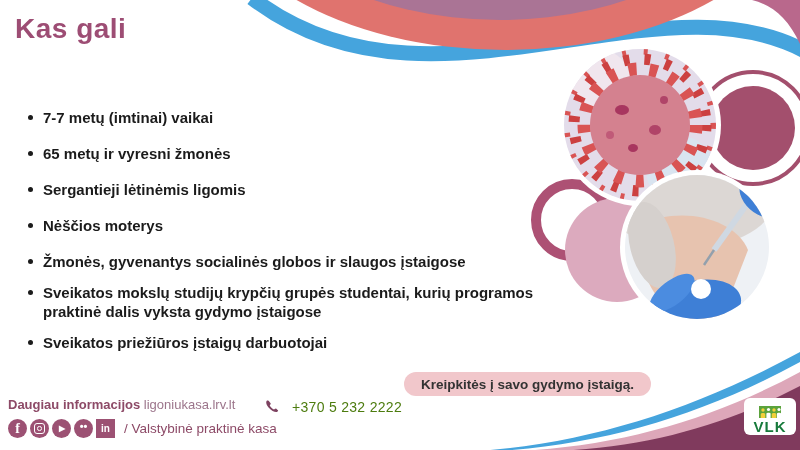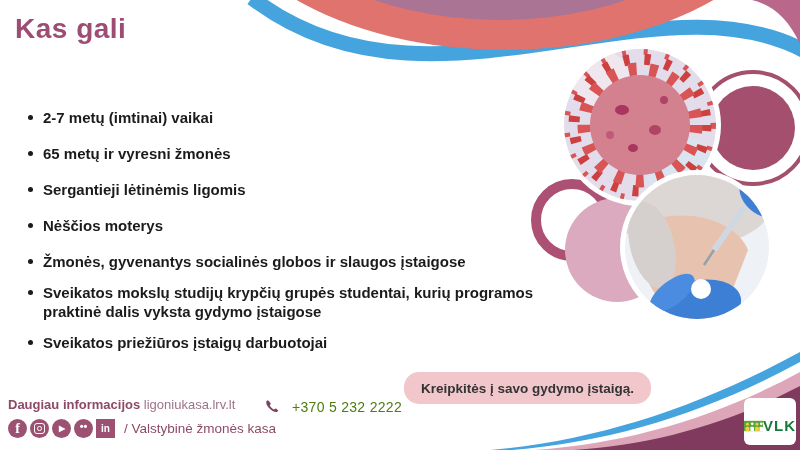--- a/index.html
+++ b/index.html
@@ -20,21 +20,21 @@
     position:relative;padding-left:17px;font-size:15px;font-weight:700;color:#1b1b1b;
     line-height:19px;margin-bottom:17px;
   }
   .bullets li:nth-child(n+5){margin-bottom:12px;}
   .bullets li::before{
     content:"";position:absolute;left:2px;top:7px;width:5px;height:5px;border-radius:50%;background:#1b1b1b;
   }
 
   
   .callout{
-    position:absolute;left:404px;top:372px;height:32px;padding:0 17px;border-radius:15px;
+    position:absolute;left:404px;top:372px;height:24px;padding:0 17px;border-radius:15px;
     background:#f1c7cb;display:flex;align-items:center;
     font-size:13.5px;font-weight:700;color:#333;white-space:nowrap;
   }
 
   
   .footer-left{position:absolute;left:8px;top:397px;}
   .info-line{font-size:13px;color:#8d4a67;}
   .info-line .lbl{font-weight:700;}
   .info-line .lnk{font-weight:400;color:#9c758b;}
   .social-row{display:flex;align-items:center;margin-top:7px;}
@@ -52,22 +52,22 @@
   .ig-box::after{content:"";position:absolute;left:2.4px;top:2.4px;width:2.6px;height:2.6px;border:1.2px solid #fff;border-radius:50%;}
   .account-label{font-size:13.5px;color:#8d4a67;margin-left:6px;white-space:nowrap;}
 
   .contact-block{position:absolute;left:264px;top:399px;}
   .contact-row{display:flex;align-items:center;margin-bottom:9px;}
   .contact-row .cicon{width:18px;height:16px;margin-right:10px;}
   .contact-row .ctext{font-size:14px;color:#4d7c0f;font-weight:400;letter-spacing:.3px;}
 
   
   .vlk-logo{
-    position:absolute;left:744px;top:398px;width:52px;height:47px;background:#fff;border-radius:6px;
-    display:flex;flex-direction:row;align-items:center;justify-content:center;padding-top:8px;box-sizing:border-box;
+    position:absolute;left:744px;top:398px;width:52px;height:37px;background:#fff;border-radius:6px;
+    display:flex;flex-direction:column;align-items:center;justify-content:center;padding-top:8px;box-sizing:border-box;
   }
   .vlk-text{font-size:15px;font-weight:700;color:#177a3b;letter-spacing:1px;line-height:17px;}
 </style>
 </head>
 <body>
 
 <div class="poster">
 
   <svg class="bg" viewBox="0 0 800 450">
     <defs>
@@ -133,21 +133,21 @@
       <path d="M 492,452 C 604,450 704,424 800,372 L 800,452 Z" fill="#dda7b9"></path>
       <path d="M 516,452 C 626,452 712,432 800,386 L 800,452 Z" fill="#803a5d"></path>
     </g>
   </svg>
 
   <div class="title-block">
     <div class="title-line1">Kas gali</div>
   </div>
 
   <ul class="bullets">
-    <li>2-7 metų (imtinai) vaikai</li>
+    <li>7-7 metų (imtinai) vaikai</li>
     <li>65 metų ir vyresni žmonės</li>
     <li>Sergantieji lėtinėmis ligomis</li>
     <li>Nėščios moterys</li>
     <li>Žmonės, gyvenantys socialinės globos ir slaugos įstaigose</li>
     <li>Sveikatos mokslų studijų krypčių grupės studentai, kurių programos praktinė dalis vyksta gydymo įstaigose</li>
     <li>Sveikatos priežiūros įstaigų darbuotojai</li>
   </ul>
 
   <div class="callout">
     <span>Kreipkitės į savo gydymo įstaigą.</span>
@@ -167,21 +167,21 @@
         </span>
       <span class="soc">
           <span class="yt">▶</span>
         </span>
       <span class="soc">
           <span class="fl">••</span>
         </span>
       <span class="soc square">
           <span class="in">in</span>
         </span>
-      <span class="account-label">/ Valstybinė žmonės kasa</span>
+      <span class="account-label">/ Valstybinė praktinė kasa</span>
     </div>
   </div>
 
   <div class="contact-block">
     <div class="contact-row">
       <svg class="cicon" viewBox="0 0 20 18">
         <path d="M3,2 C2,3 2,6 5,9.5 C8,13 11.5,14.5 13.5,14.5 C14.8,14.5 15.8,13.6 15.8,12.8 L13.4,10.8 C12.8,10.9 11.8,11.4 11.2,11.9 C9.8,11.2 7.2,8.8 6.3,7.2 C6.9,6.5 7.3,5.7 7.5,5 L5.3,2.2 C4.5,1.9 3.6,1.6 3,2 Z" fill="#7d4260"></path>
       </svg>
       <span class="ctext">+370 5 232 2222</span>
     </div>

